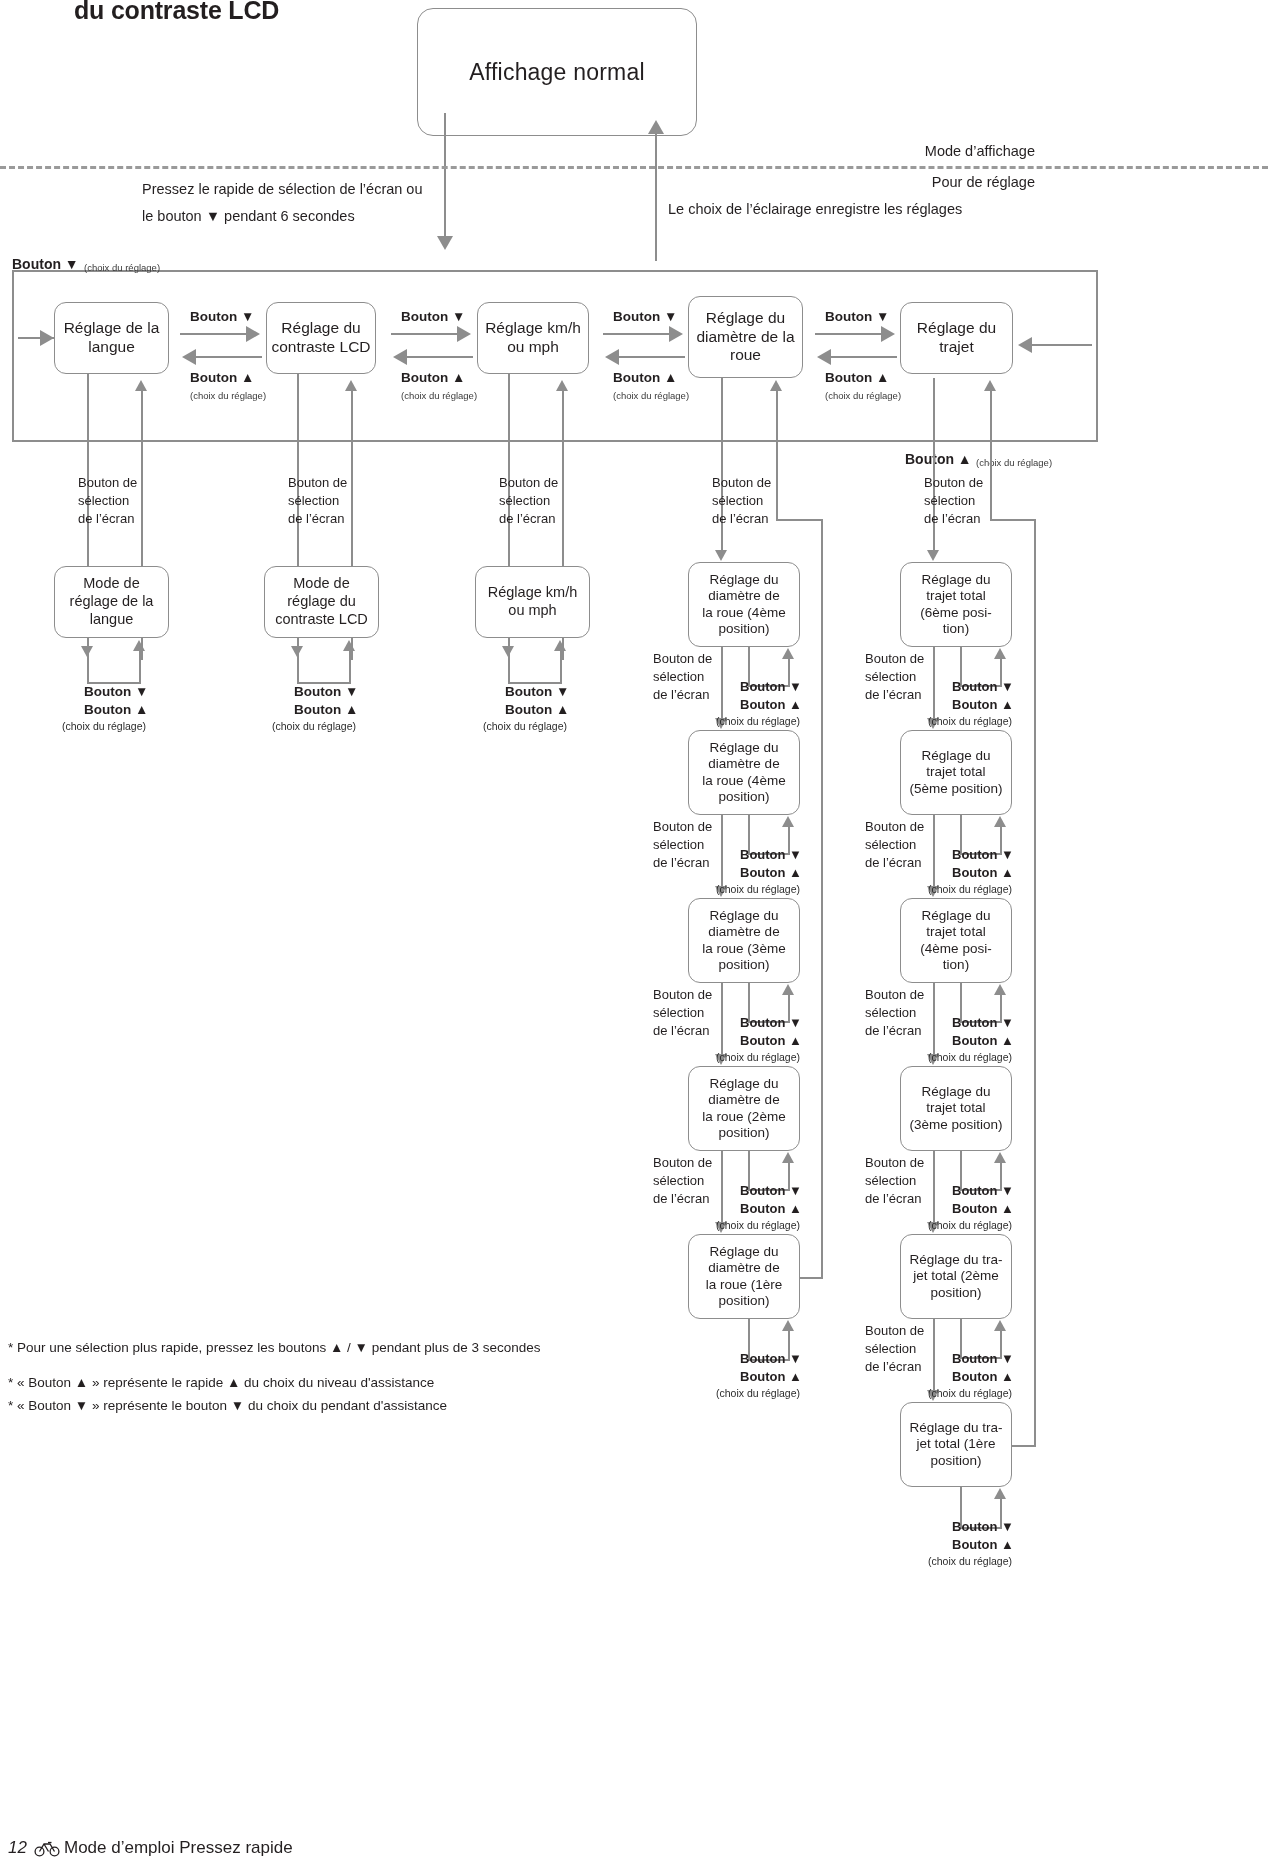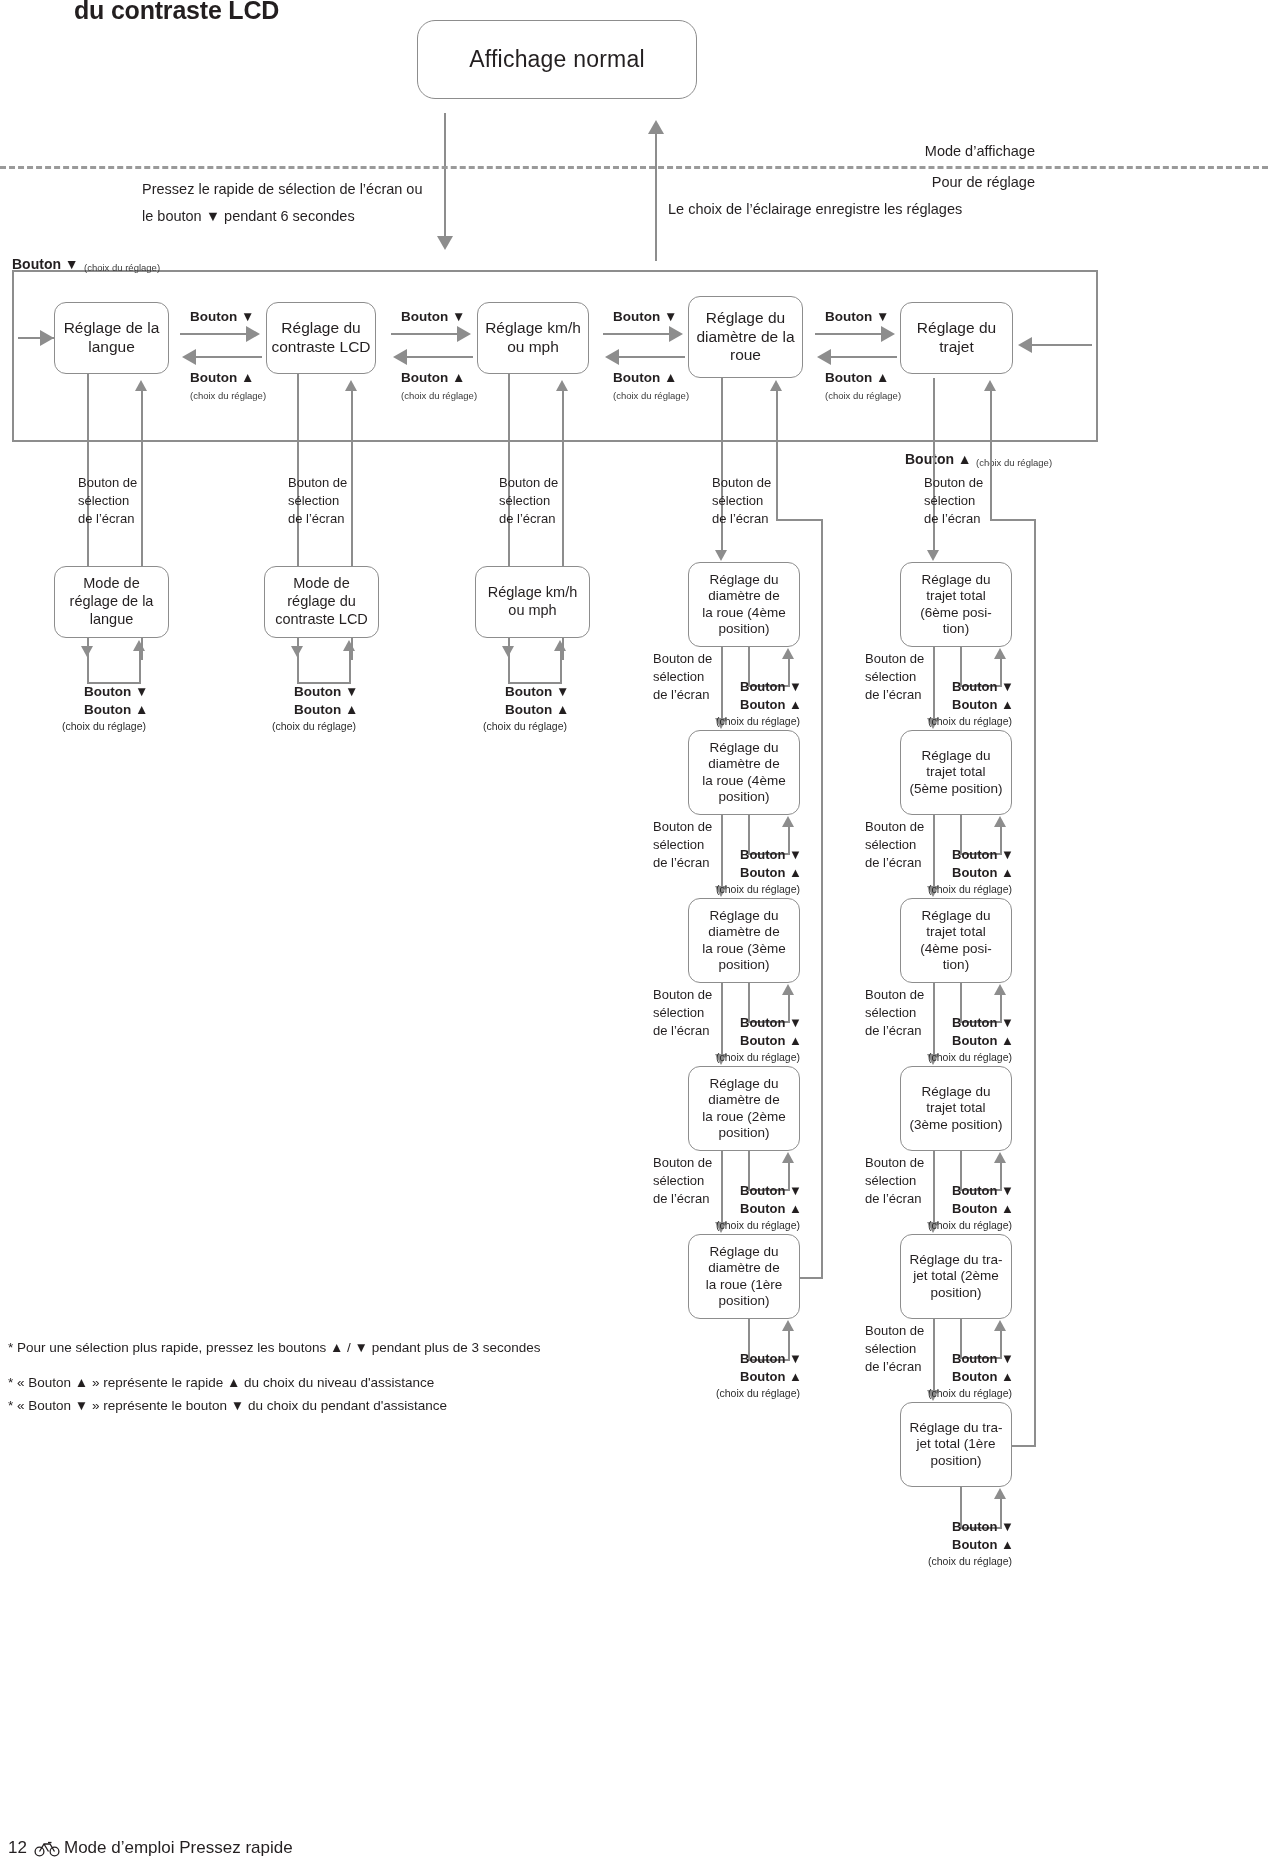--- a/index.html
+++ b/index.html
@@ -79,21 +79,21 @@
   .page-num{position:absolute;font-size:17px;color:#231f20;}
   .bike-ico{position:absolute;font-size:15px;color:#231f20;}
 </style>
 </head>
 <body>
 
 <div class="stage">
 
   <div class="title">du contraste LCD</div>
 
-  <div class="box top" style="left:417px;top:20px;width:280px;height:79px;border-radius:18px;">
+  <div class="box top" style="left:417px;top:8px;width:280px;height:128px;">
     <span>Affichage normal</span>
   </div>
 
   <div class="vline" style="left:444px;top:113px;height:125px;"></div>
   <div class="arw-d big" style="left:437px;top:236px;"></div>
 
   <div class="vline" style="left:655px;top:131px;height:130px;"></div>
   <div class="arw-u big" style="left:648px;top:120px;"></div>
 
   <div class="dashed" style="top:166px;"></div>
@@ -463,21 +463,21 @@
   <div class="vline" style="left:1000px;top:1497px;height:30px;"></div>
   <div class="arw-u" style="left:994px;top:1488px;"></div>
   <div class="lbl b" style="left:952px;top:1518px;font-weight:bold;font-size:13px;">Bouton ▼</div>
   <div class="lbl b" style="left:952px;top:1536px;font-weight:bold;font-size:13px;">Bouton ▲</div>
   <div class="lbl tiny" style="left:928px;top:1554px;">(choix du réglage)</div>
 
   <div class="footer-note" style="left:8px;top:1340px;">* Pour une sélection plus rapide, pressez les boutons ▲ / ▼ pendant plus de 3 secondes</div>
   <div class="footer-note" style="left:8px;top:1375px;">* « Bouton ▲ » représente le rapide ▲ du choix du niveau d'assistance</div>
   <div class="footer-note" style="left:8px;top:1398px;">* « Bouton ▼ » représente le bouton ▼ du choix du pendant d'assistance</div>
 
-  <div class="page-num" style="left:8px;top:1838px;">12</div>
+  <div class="page-num" style="left:8px;top:1838px;font-style:italic;">12</div>
   <svg class="bike-ico" style="left:34px;top:1840px;width:26px;height:17px;" viewBox="0 0 26 17">
     <circle cx="5.5" cy="11.5" r="4.4" fill="none" stroke="#231f20" stroke-width="1.3"></circle>
     <circle cx="20.5" cy="11.5" r="4.4" fill="none" stroke="#231f20" stroke-width="1.3"></circle>
     <path d="M5.5 11.5 L10 4 L16 4 L20.5 11.5 M10 4 L14.5 11.5" fill="none" stroke="#231f20" stroke-width="1.3"></path>
     <path d="M14 2.5 L17.5 2.5" stroke="#231f20" stroke-width="1.3"></path>
   </svg>
   <div class="page-num" style="left:64px;top:1838px;">Mode d’emploi Pressez rapide</div>
 
 </div>
 

